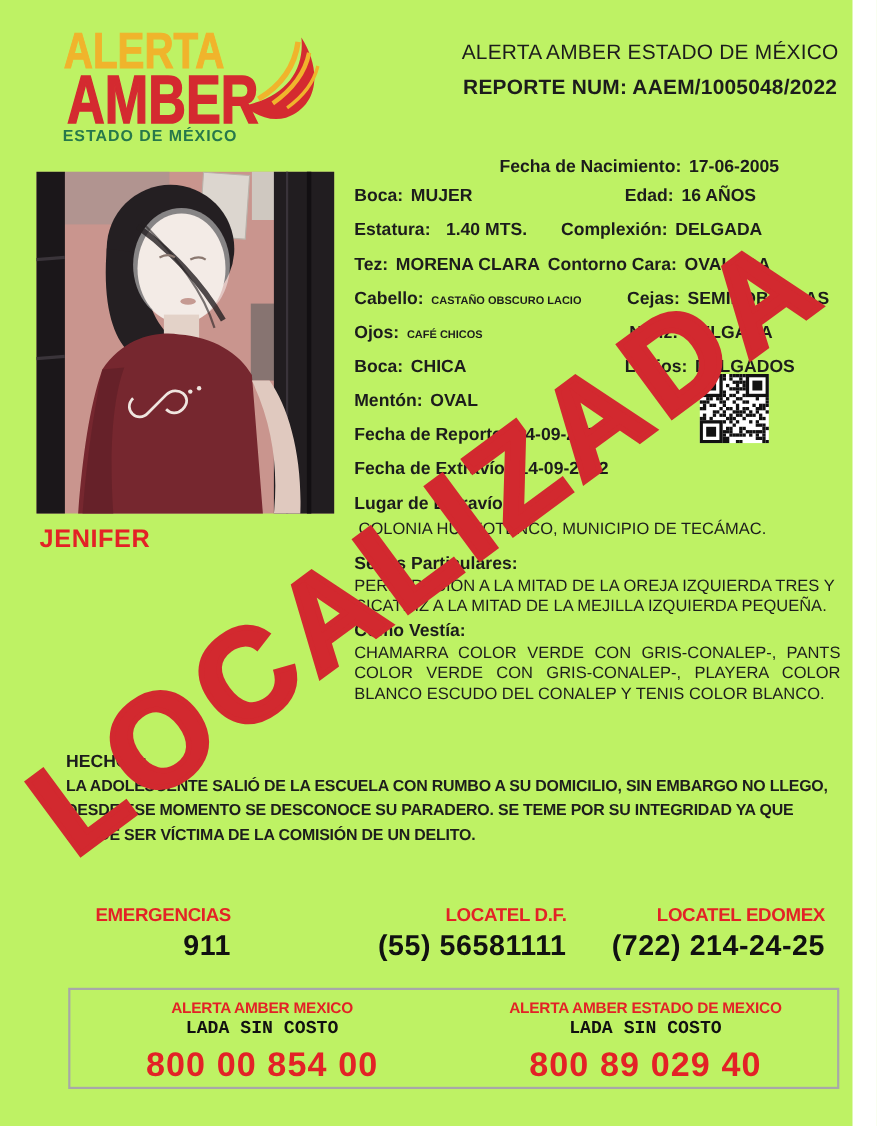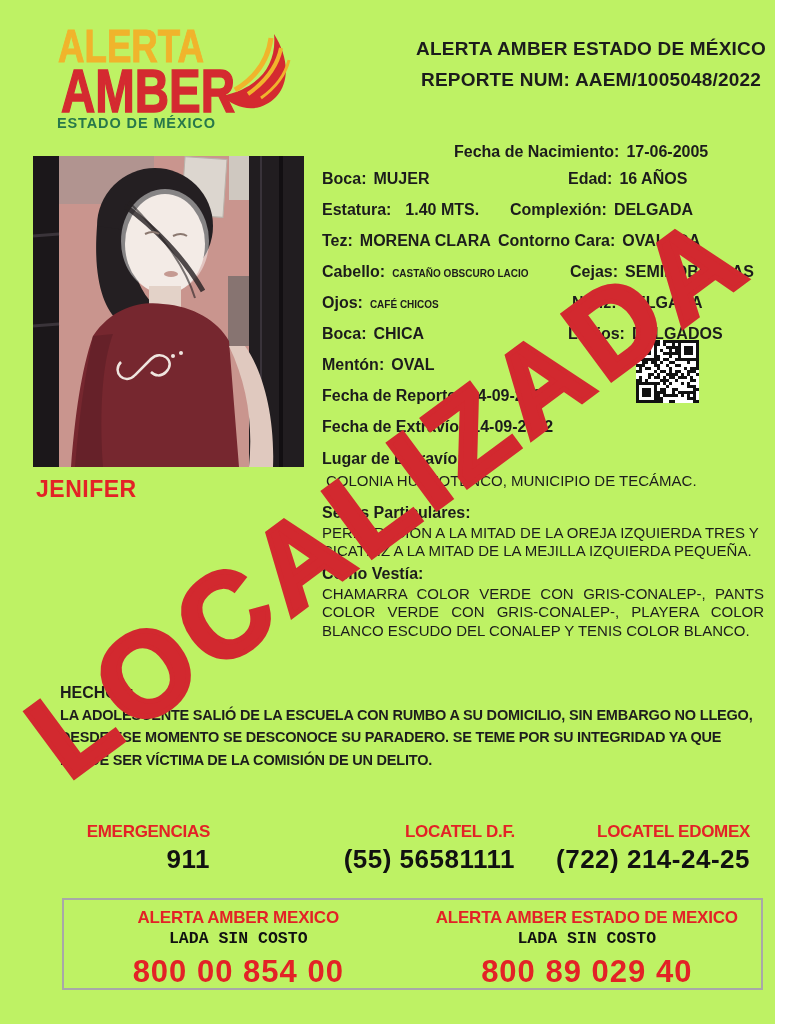--- a/index.html
+++ b/index.html
@@ -2,21 +2,21 @@
 <html><head>
 <meta charset="utf-8">
 <style>
   html,body{margin:0;padding:0;background:#fff;}
   .page{position:relative;width:775px;height:1024px;background:#bef264;overflow:hidden;
         font-family:"Liberation Sans",sans-serif;color:#1c1c1c;}
   
   .logo{position:absolute;left:55px;top:26px;width:250px;height:108px;}
   
   .hdr{position:absolute;left:395px;top:38px;width:392px;text-align:center;}
-  .hdr .t1{font-size:19px;font-weight:bold;letter-spacing:.2px;}
+  .hdr .t1{font-size:19px;font-weight:normal;letter-spacing:.2px;}
   .hdr .t2{font-size:19px;font-weight:bold;margin-top:9px;letter-spacing:.2px;}
   
   .photo{position:absolute;left:33px;top:156px;width:271px;height:311px;}
   .pname{position:absolute;left:36px;top:476px;font-size:23px;font-weight:bold;
          color:#e32226;letter-spacing:.5px;}
   
   .details{position:absolute;left:322px;top:138px;width:450px;}
   .row{position:absolute;white-space:nowrap;}
   .lbl{font-weight:bold;font-size:16px;}
   .val{font-weight:bold;font-size:16px;margin-left:7px;text-align:right;}
@@ -33,21 +33,21 @@
   .hechos .txt{font-size:14.5px;font-weight:bold;letter-spacing:-.2px;line-height:1.55;
                margin-top:2px;color:#1d1d1d;}
   
   .contact{position:absolute;text-align:right;}
   .contact .clabel{color:#e32226;font-weight:bold;font-size:17px;letter-spacing:-.3px;}
   .contact .cnum{color:#111;font-weight:bold;font-size:26px;margin-top:2px;letter-spacing:.5px;}
   
   .fbox{position:absolute;left:62px;top:898px;width:697px;height:88px;
         border:2px solid #a8a8a8;display:flex;}
   .fcol{width:50%;text-align:center;padding-top:8px;}
-  .ftitle{color:#e32226;font-weight:bold;font-size:17px;letter-spacing:-.2px;}
+  .ftitle{color:#e32226;font-weight:bold;font-size:14px;letter-spacing:-.2px;}
   .fsub{color:#111;font-weight:bold;font-size:16.5px;margin-top:1px;font-family:Liberation Mono, monospace;}
   .fnum{color:#e32226;font-weight:bold;font-size:31px;margin-top:6px;letter-spacing:1px;}
   
   .wm{position:absolute;left:388px;top:494px;transform:translate(-50%,-50%) rotate(-36.5deg);
       font-size:118px;font-weight:bold;color:#d2292f;-webkit-text-stroke:5px #d2292f;
       letter-spacing:9px;white-space:nowrap;z-index:9;line-height:1;}
 </style>
 </head>
 <body>
 

